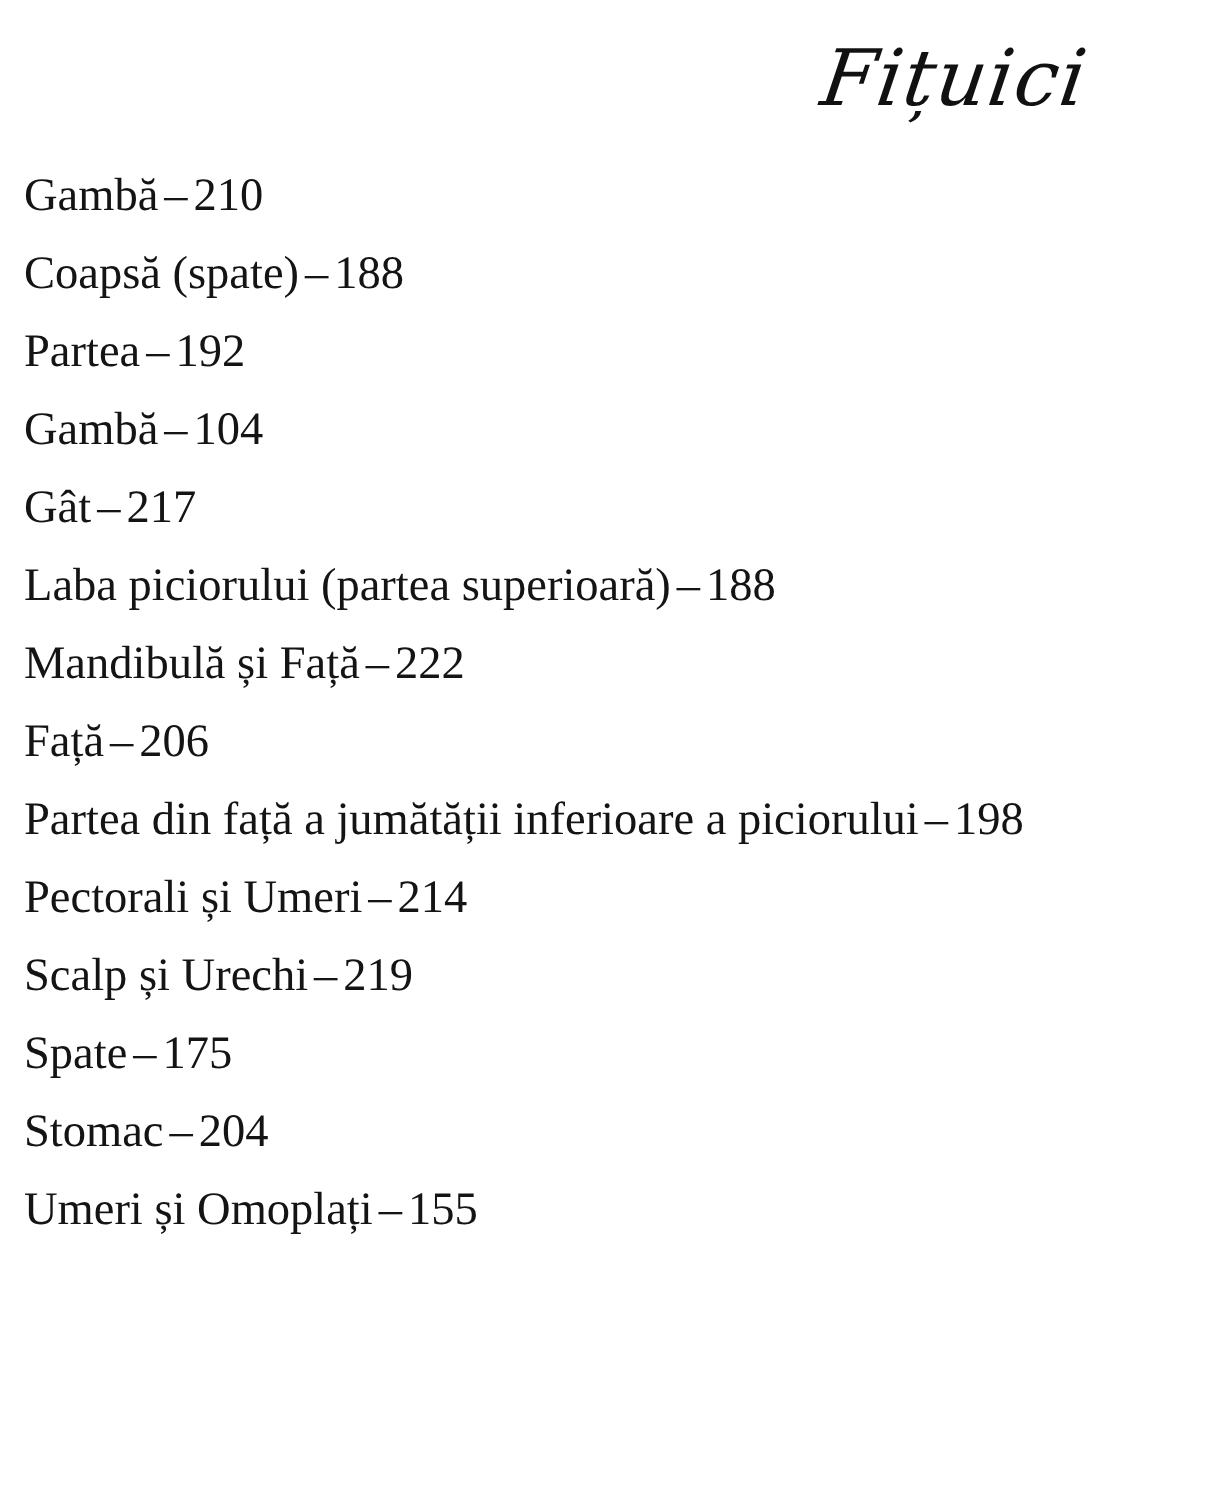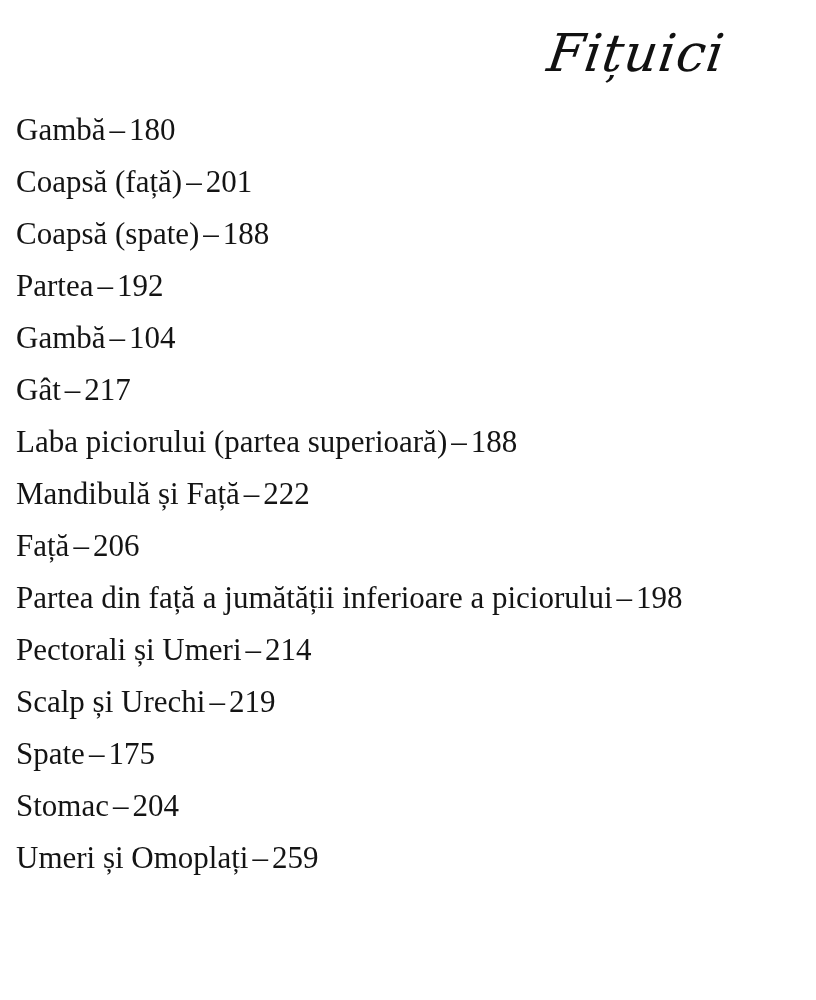--- a/index.html
+++ b/index.html
@@ -47,28 +47,27 @@
     .index-item .sep {
       padding: 0 4px;
     }
   </style>
 </head>
 <body>
 
 <h1 class="page-title">Fițuici</h1>
 
 <ul class="index-list">
-  <li class="index-item"><span>Gambă</span><span class="sep">–</span><span>180</span></li>
-  <li class="index-item"><span>Coapsă (față)</span><span class="sep">–</span><span>201</span></li>
+  <li class="index-item"><span>Gambă</span><span class="sep">–</span><span>210</span></li>
   <li class="index-item"><span>Coapsă (spate)</span><span class="sep">–</span><span>188</span></li>
   <li class="index-item"><span>Partea</span><span class="sep">–</span><span>192</span></li>
   <li class="index-item"><span>Gambă</span><span class="sep">–</span><span>104</span></li>
   <li class="index-item"><span>Gât</span><span class="sep">–</span><span>217</span></li>
   <li class="index-item"><span>Laba piciorului (partea superioară)</span><span class="sep">–</span><span>188</span></li>
   <li class="index-item"><span>Mandibulă și Față</span><span class="sep">–</span><span>222</span></li>
   <li class="index-item"><span>Față</span><span class="sep">–</span><span>206</span></li>
   <li class="index-item"><span>Partea din față a jumătății inferioare a piciorului</span><span class="sep">–</span><span>198</span></li>
   <li class="index-item"><span>Pectorali și Umeri</span><span class="sep">–</span><span>214</span></li>
   <li class="index-item"><span>Scalp și Urechi</span><span class="sep">–</span><span>219</span></li>
   <li class="index-item"><span>Spate</span><span class="sep">–</span><span>175</span></li>
   <li class="index-item"><span>Stomac</span><span class="sep">–</span><span>204</span></li>
-  <li class="index-item"><span>Umeri și Omoplați</span><span class="sep">–</span><span>259</span></li>
+  <li class="index-item"><span>Umeri și Omoplați</span><span class="sep">–</span><span>155</span></li>
 </ul>
 
 </body></html>

